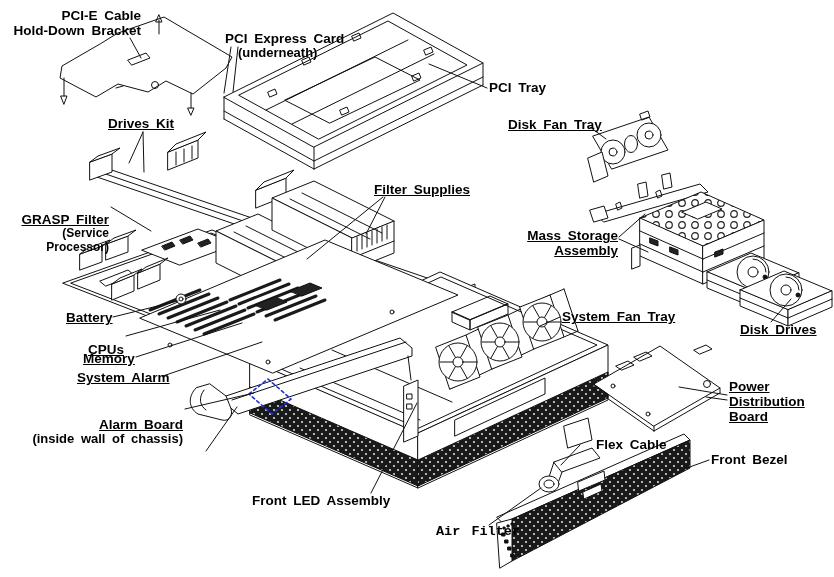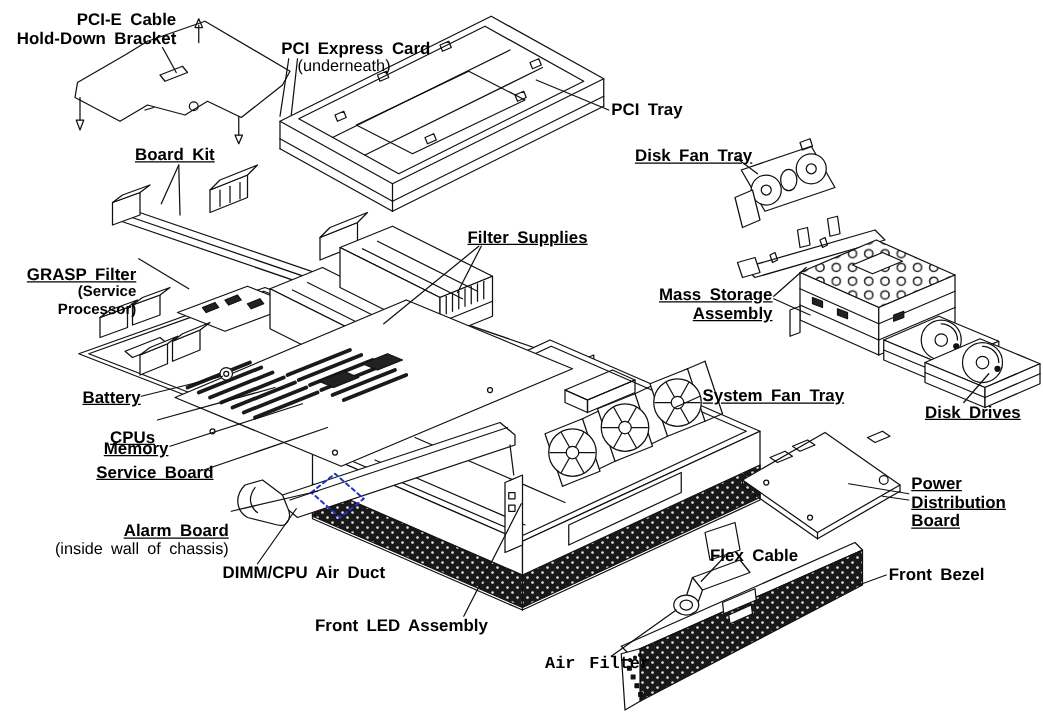--- a/index.html
+++ b/index.html
@@ -1,21 +1,21 @@
 <!DOCTYPE html>
 <html><head>
 <meta charset="utf-8">
 <style>
   html,body{margin:0;padding:0;background:#fff;}
   .stage{position:relative;width:834px;height:577px;background:#fff;overflow:hidden;
          font-family:"Liberation Sans",sans-serif;}
   .art{position:absolute;left:0;top:0;}
   .label{position:absolute;font-weight:bold;font-size:13.5px;line-height:1.12;color:#000;
          white-space:pre-line;word-spacing:3px;letter-spacing:0;}
-  .label .sub{display:block;font-weight:normal;font-size:13px;}
+  .label .sub{display:block;font-weight:bold;font-size:13px;}
   .label .sub.bold-sub{font-weight:bold;font-size:12px;letter-spacing:0;}
   .u{text-decoration:underline;}
   .ar{text-align:right;}
 </style>
 </head>
 <body>
 
 <div class="stage">
 
 <svg class="art" width="834" height="577" viewBox="0 0 834 577" xmlns="http://www.w3.org/2000/svg">
@@ -317,58 +317,57 @@
   <div class="label ar" style="right:693px;top:8px;">PCI-E Cable
 Hold-Down Bracket</div>
 
   <div class="label" style="left:225px;top:16px;">
     <span>PCI Express Card</span>
     <span class="sub" style="margin-left:13px;">(underneath)</span>
   </div>
 
   <div class="label" style="left:489px;top:80px;">PCI Tray</div>
 
-  <div class="label u" style="left:108px;top:116px;">Board Kit</div>
+  <div class="label u" style="left:108px;top:116px;">Drives Kit</div>
 
   <div class="label u" style="left:508px;top:117px;">Disk Fan Tray</div>
 
   <div class="label ar" style="right:725px;top:197px;">
     <span class="u">GRASP Filter</span>
     <span class="sub bold-sub">(Service Processor)</span>
   </div>
 
   <div class="label u" style="left:374px;top:182px;">Filter Supplies</div>
 
   <div class="label u ar" style="right:216px;top:228px;">Mass Storage
 Assembly</div>
 
   <div class="label u" style="left:66px;top:310px;">Battery</div>
 
   <div class="label u" style="left:88px;top:330px;margin-top:12px;">CPUs</div>
 
   <div class="label u" style="left:83px;top:351px;">Memory</div>
 
-  <div class="label u" style="left:77px;top:370px;">Service Board</div>
+  <div class="label u" style="left:77px;top:370px;">System Alarm</div>
 
   <div class="label u" style="left:562px;top:309px;">System Fan Tray</div>
 
   <div class="label u" style="left:740px;top:322px;">Disk Drives</div>
 
   <div class="label ar" style="right:651px;top:402px;">
     <span class="u">Alarm Board</span>
     <span class="sub">(inside wall of chassis)</span>
   </div>
 
   <div class="label u" style="left:729px;top:379px;">Power
 Distribution
 Board</div>
 
-  <div class="label" style="left:178px;top:450px;">DIMM/CPU Air Duct</div>
 
   <div class="label" style="left:252px;top:493px;">Front LED Assembly</div>
 
-  <div class="label" style="left:568px;top:437px;">Flex Cable</div>
+  <div class="label" style="left:596px;top:437px;">Flex Cable</div>
 
   <div class="label" style="left:711px;top:452px;">Front Bezel</div>
 
   <div class="label" style="left:436px;top:524px;font-family:Liberation Mono, monospace;">Air Filter</div>
 
 </div>
 
 </body></html>

